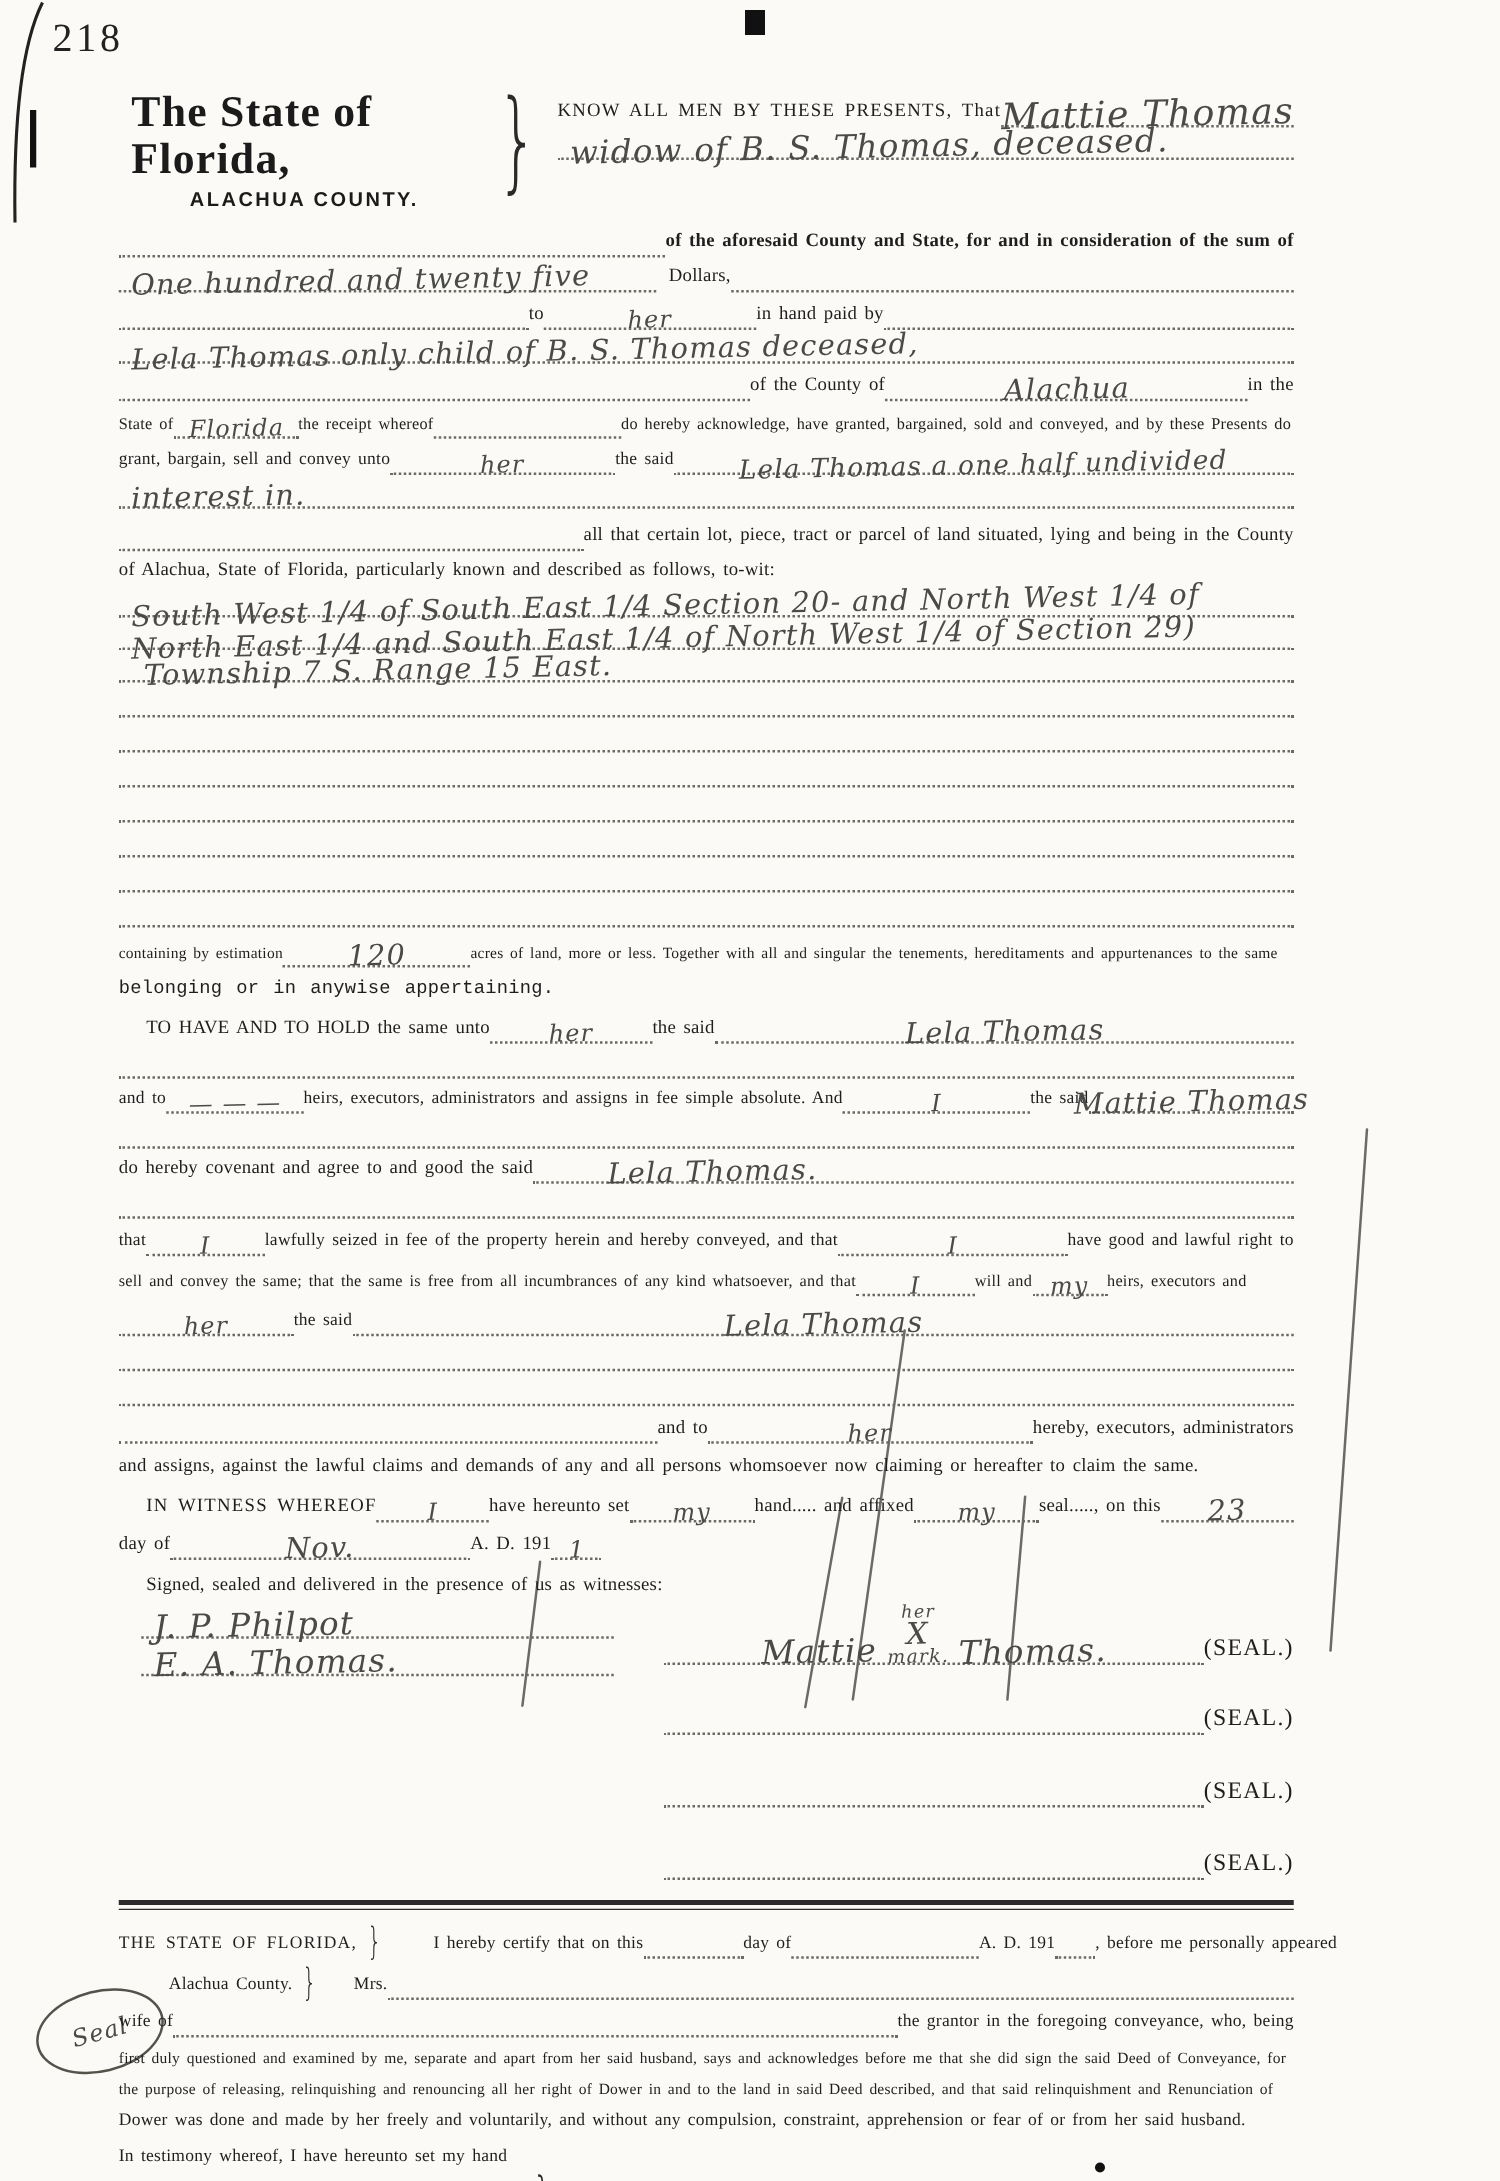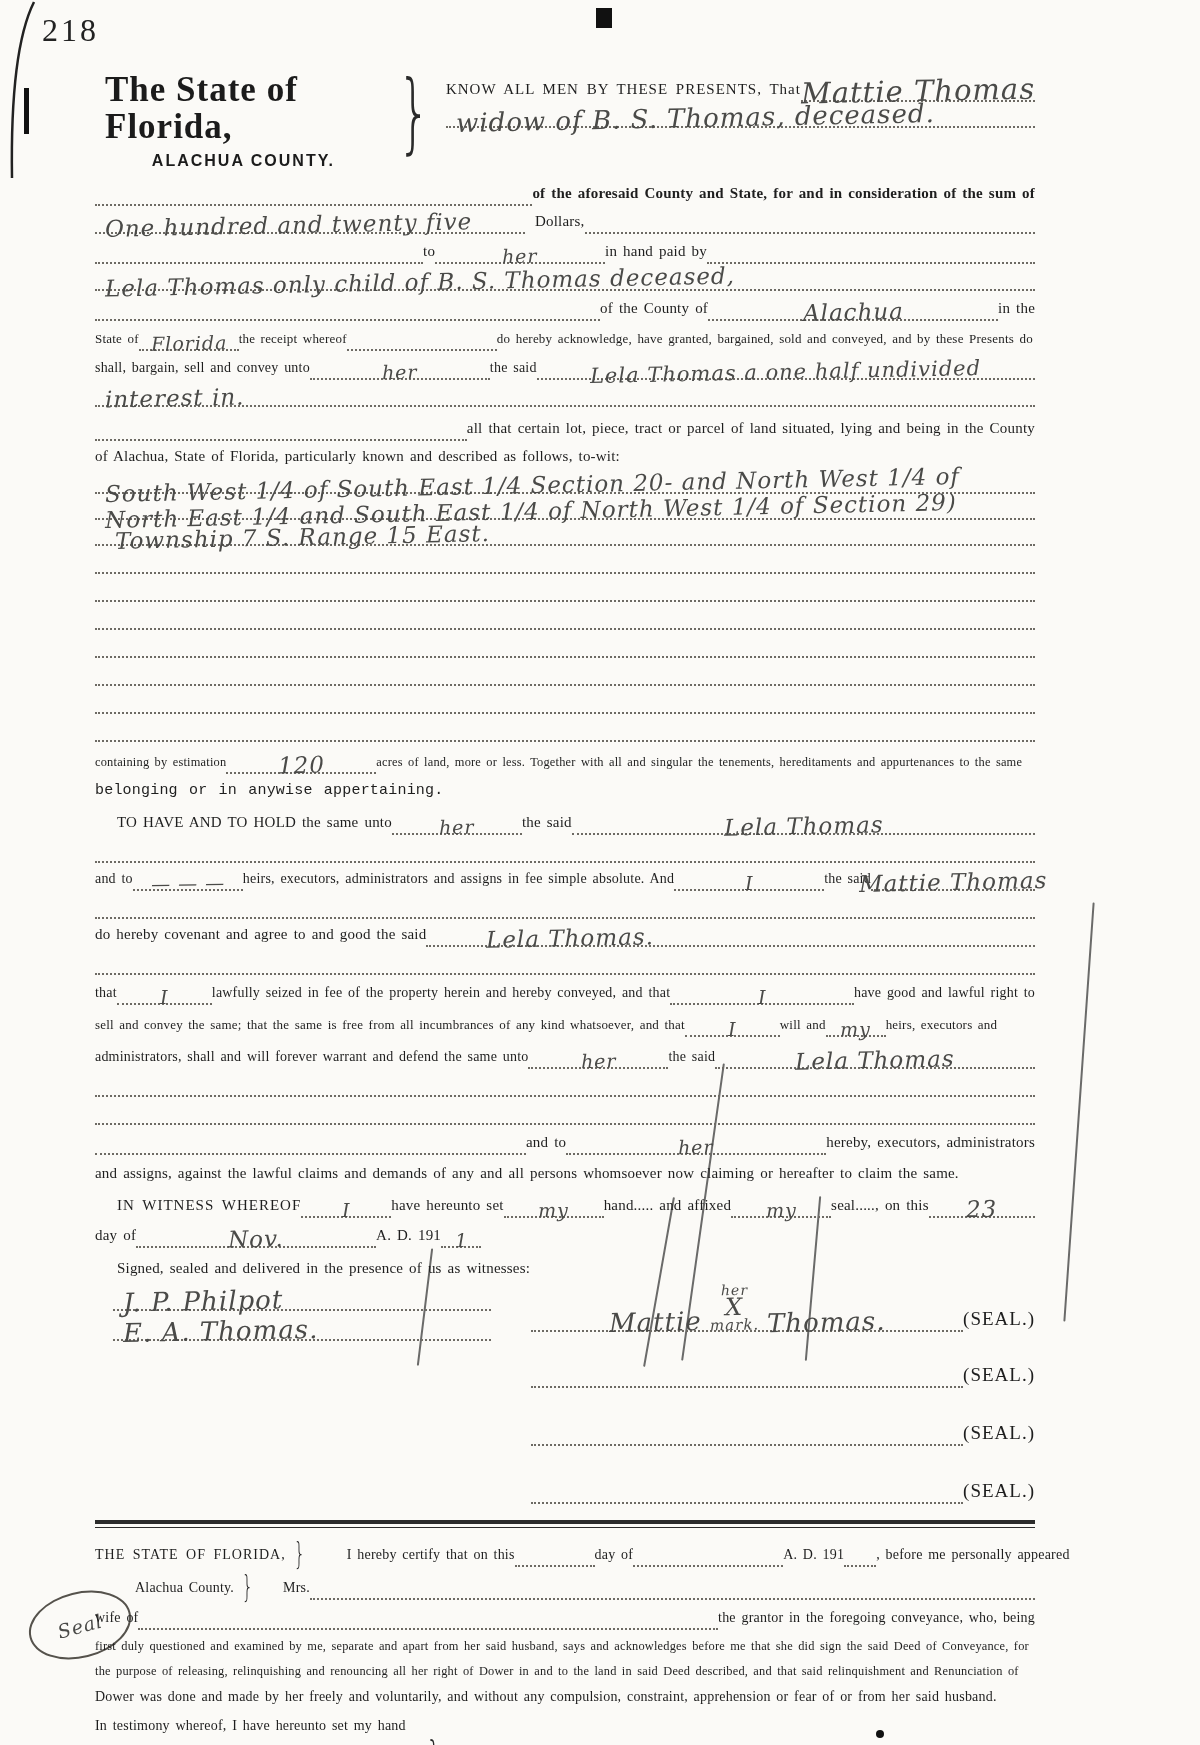--- a/index.html
+++ b/index.html
@@ -136,21 +136,21 @@
       <span class="p p13">State of</span>
       <span class="dl fix" style="width:100px;">
           <span class="hw hw-sm">Florida</span>
         </span>
       <span class="p p13">the receipt whereof</span>
       <span class="dl fix" style="width:150px;"></span>
       <span class="p p13">do hereby acknowledge, have granted, bargained, sold and conveyed, and by these Presents do</span>
     </div>
 
     <div class="r" style="margin-top:7px;">
-      <span class="p psm">shall, bargain, sell and convey unto</span>
+      <span class="p psm">grant, bargain, sell and convey unto</span>
       <span class="dl fix" style="width:180px;">
           <span class="hw hw-sm">her</span>
         </span>
       <span class="p psm">the said</span>
       <span class="dl">
           <span class="hw hw-md">Lela Thomas a one half undivided</span>
         </span>
     </div>
 
     <div class="r" style="margin-top:5px;">
@@ -284,21 +284,20 @@
           <span class="hw hw-sm">I</span>
         </span>
       <span class="p p13">will and</span>
       <span class="dl fix" style="width:60px;">
           <span class="hw hw-sm">my</span>
         </span>
       <span class="p p13">heirs, executors and</span>
     </div>
 
     <div class="r" style="margin-top:10px;">
-      <span class="p psm">administrators, shall and will forever warrant and defend the same unto</span>
       <span class="dl fix" style="width:140px;">
           <span class="hw hw-sm">her</span>
         </span>
       <span class="p psm">the said</span>
       <span class="dl">
           <span class="hw">Lela Thomas</span>
         </span>
     </div>
 
     <div class="r blank">

